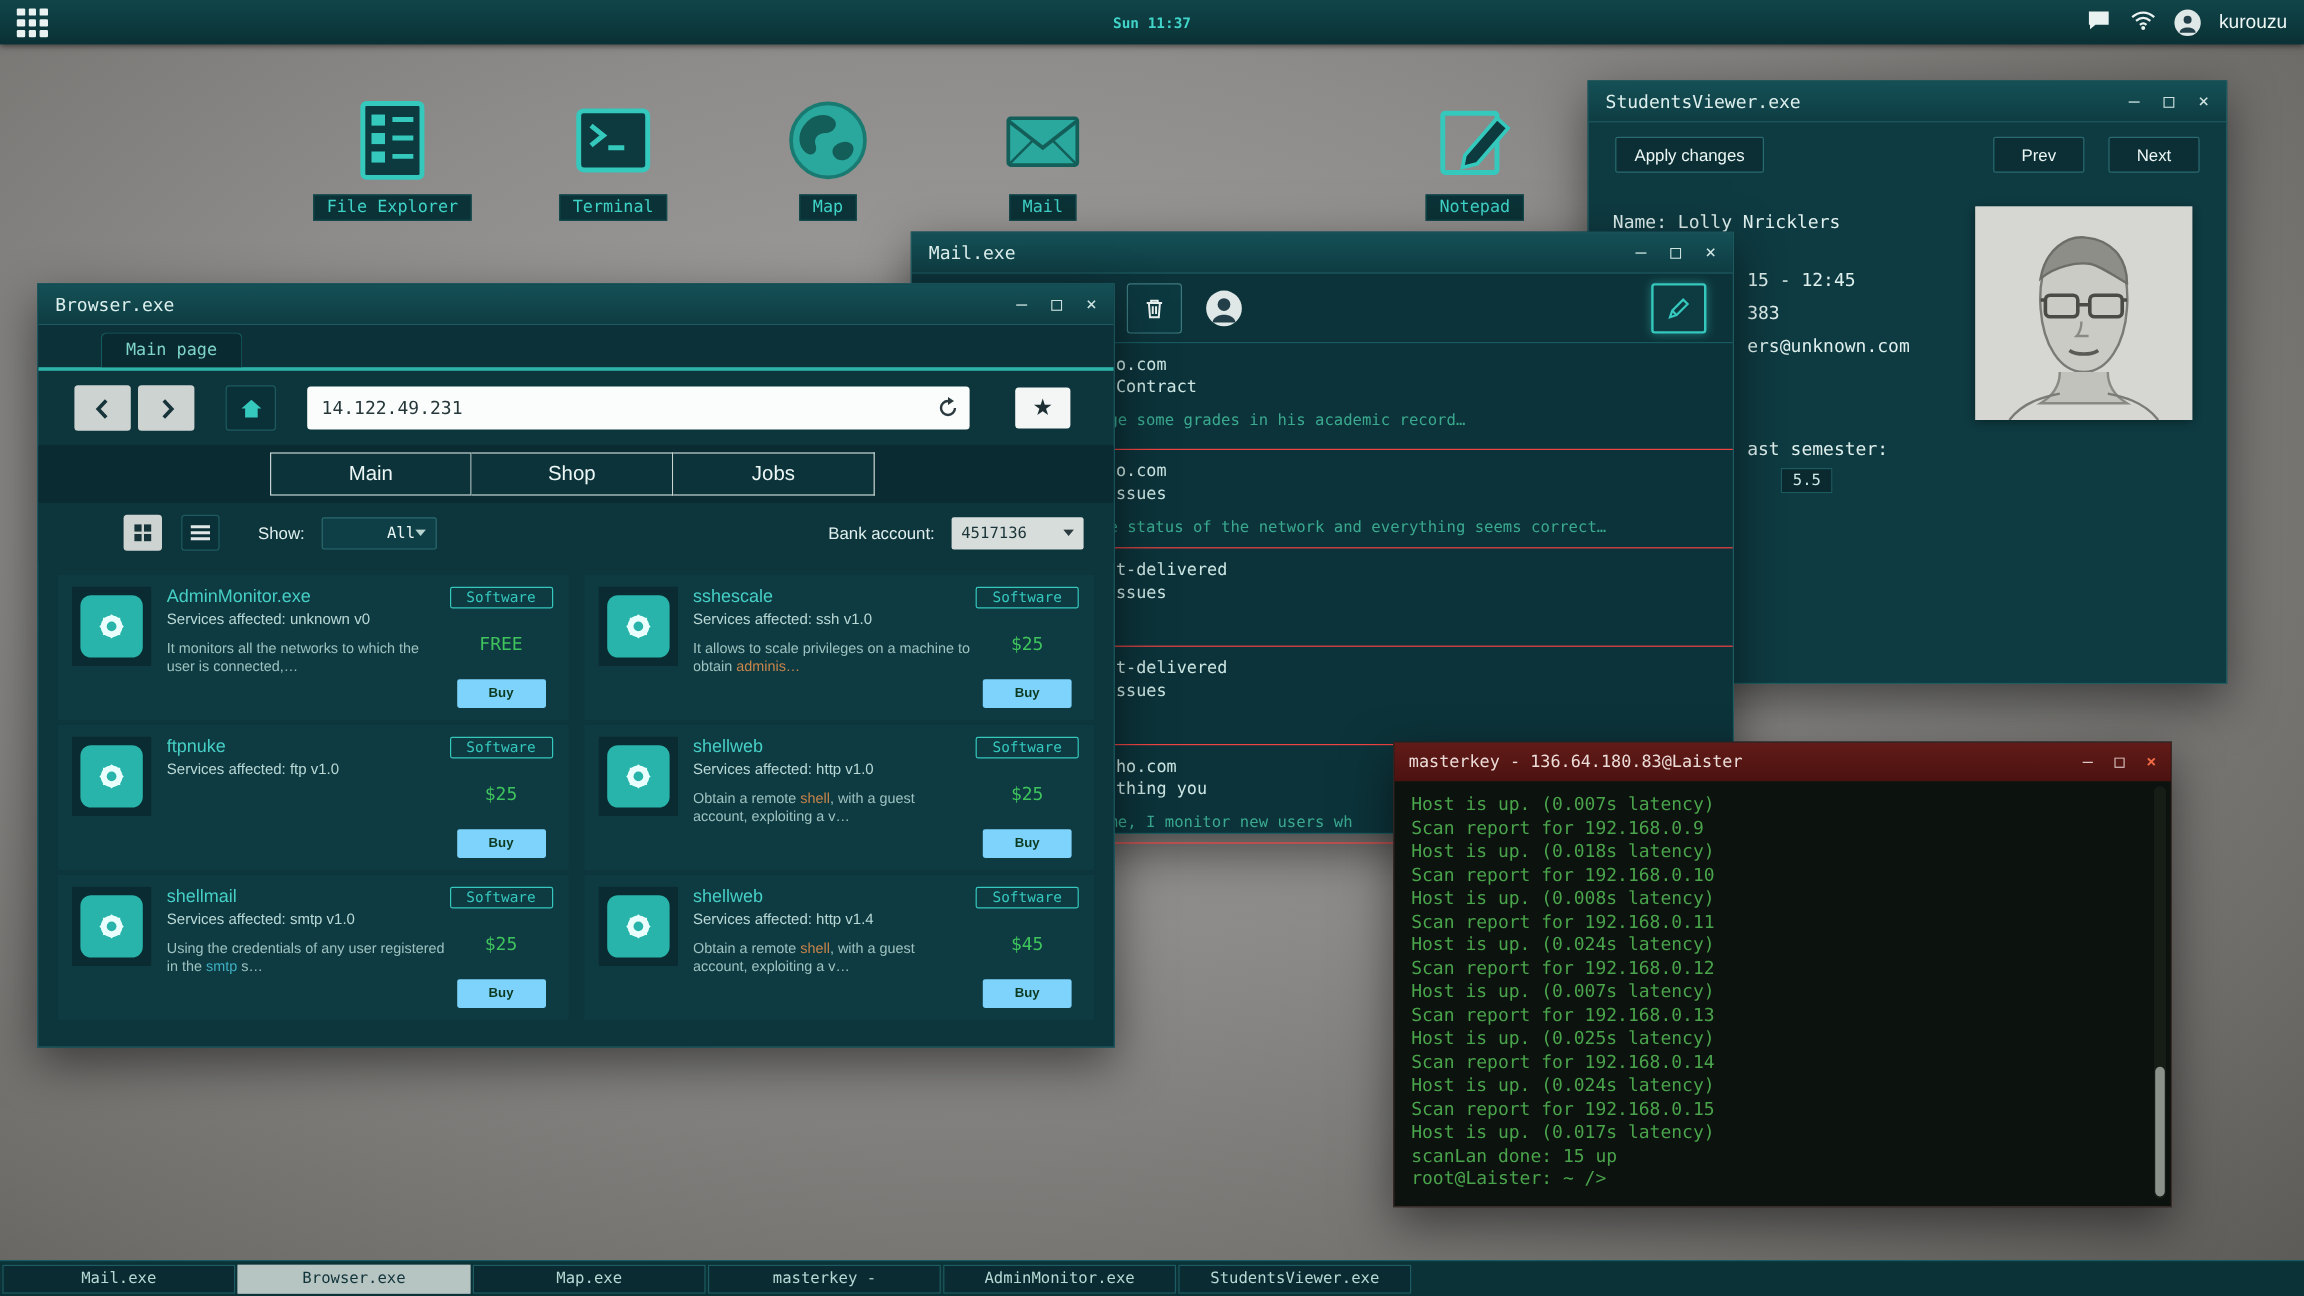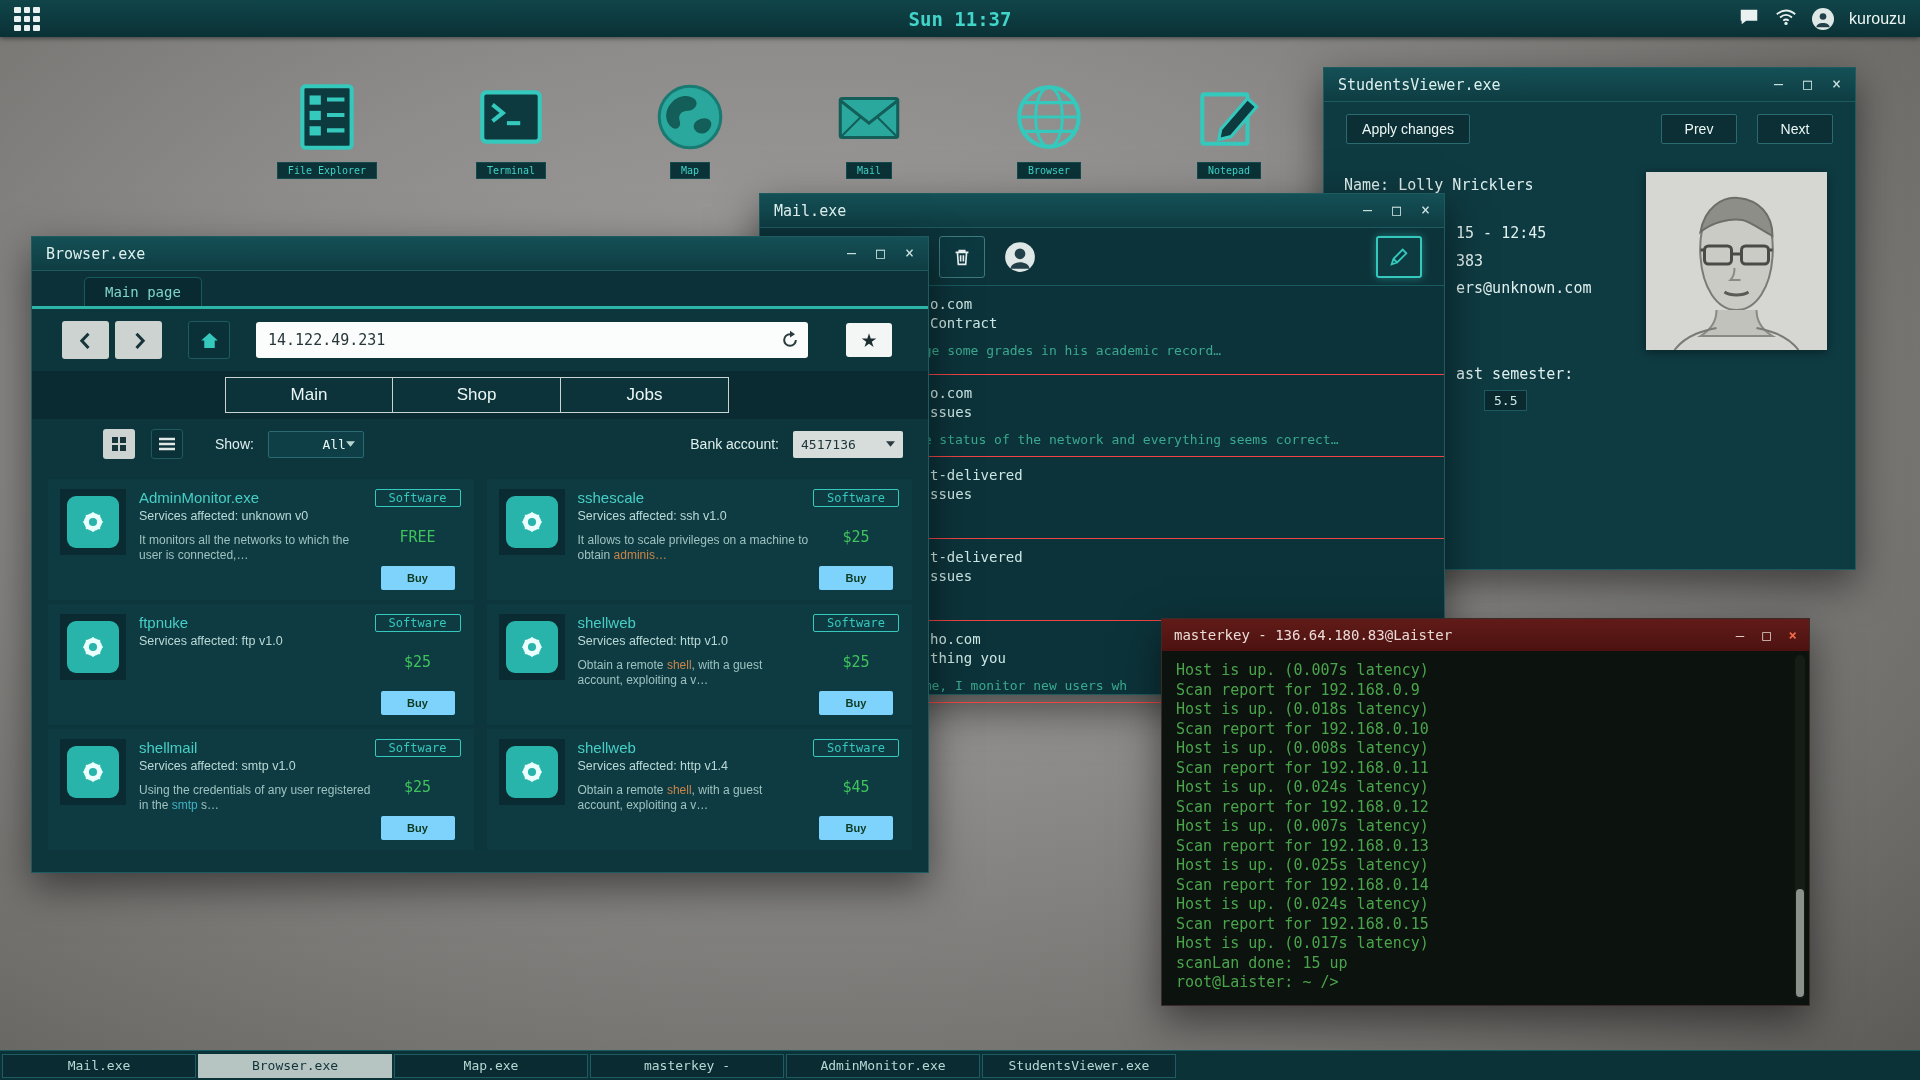--- a/index.html
+++ b/index.html
@@ -7,29 +7,29 @@
   body { font-family:"DejaVu Sans Mono", monospace; }
   .stage { position:relative; width:1920px; height:1080px;
     background: radial-gradient(ellipse at 42% 38%, #a3a2a0 0%, #8d8c8a 40%, #6f6e6b 78%, #5a5956 100%); }
 
   
   .topbar { position:absolute; top:0; left:0; right:0; height:37px; z-index:60;
     background:linear-gradient(#10454a,#0a3135); display:flex; align-items:center;
     padding:0 14px; box-shadow:0 1px 5px rgba(0,0,0,.55); }
   .grid-menu { width:26px; height:24px; display:grid; grid-template-columns:repeat(3,1fr); gap:3px; cursor:pointer; }
   .grid-menu span { background:#e9f2f0; border-radius:1px; }
-  .clock { position:absolute; left:50%; transform:translateX(-50%); color:#41d5ca; font-size:19px; font-weight:bold; }
+  .clock { position:absolute; left:50%; transform:translateX(-50%); color:#41d5ca; font-size:12px; font-weight:bold; }
   .topbar-right { margin-left:auto; display:flex; align-items:center; gap:15px; }
   .topbar-right .uname { color:#eef6f4; font-size:16px; font-family:"Liberation Sans",sans-serif; }
   .avatar-chip { width:22px; height:22px; border-radius:50%; background:#dfe8e6; display:flex; align-items:center; justify-content:center; overflow:hidden; }
 
   
   .desk-icon { position:absolute; top:78px; width:150px; display:flex; flex-direction:column; align-items:center; cursor:pointer; }
   .desk-icon svg { width:78px; height:78px; }
-  .desk-label { margin-top:6px; background:#0b3236; color:#3fd2c7; font-size:10px;
+  .desk-label { margin-top:6px; background:#0b3236; color:#3fd2c7; font-size:14px;
     padding:2px 10px; border:1px solid #124a4e; white-space:nowrap; }
 
   
   .window { position:absolute; background:#0d353c; border:1px solid #1d5b61;
     box-shadow:0 14px 38px rgba(0,0,0,.5); }
   .titlebar { height:34px; background:linear-gradient(#145056,#0e3d43); display:flex; align-items:center;
     padding:0 14px; border-bottom:1px solid #1d5b61; }
   .titlebar .title { color:#def0ee; font-size:15px; }
   .win-controls { margin-left:auto; display:flex; gap:20px; color:#cfe4e2; font-size:15px; }
   .win-controls span { cursor:pointer; line-height:1; }
@@ -203,28 +203,20 @@
     <span class="desk-label">Map</span>
   </div>
   <div class="desk-icon" style="left:794px">
     <svg viewBox="0 0 76 76">
       <rect x="10" y="20" width="56" height="38" rx="2" fill="#2aa89e" stroke="#135e58" stroke-width="3"></rect>
       <path d="M10 22 L38 44 L66 22" fill="none" stroke="#135e58" stroke-width="3"></path>
       <path d="M10 58 L30 38 M66 58 L46 38" fill="none" stroke="#135e58" stroke-width="2"></path>
     </svg>
     <span class="desk-label">Mail</span>
   </div>
-  <div class="desk-icon" style="left:974px">
-    <svg viewBox="0 0 76 76">
-      <circle cx="38" cy="38" r="29" fill="none" stroke="#35c8bd" stroke-width="4"></circle>
-      <ellipse cx="38" cy="38" rx="13" ry="29" fill="none" stroke="#35c8bd" stroke-width="3"></ellipse>
-      <path d="M9 38 H67 M14 24 H62 M14 52 H62" stroke="#35c8bd" stroke-width="3"></path>
-    </svg>
-    <span class="desk-label">Browser</span>
-  </div>
   <div class="desk-icon" style="left:1154px">
     <svg viewBox="0 0 76 76">
       <rect x="12" y="16" width="44" height="48" rx="2" fill="none" stroke="#35c8bd" stroke-width="4"></rect>
       <path d="M30 50 L56 20 L65 28 L40 57 L28 60 Z" fill="#0d3a3f" stroke="#35c8bd" stroke-width="3"></path>
     </svg>
     <span class="desk-label">Notepad</span>
   </div>
 
   <div class="window students">
     <div class="titlebar">

